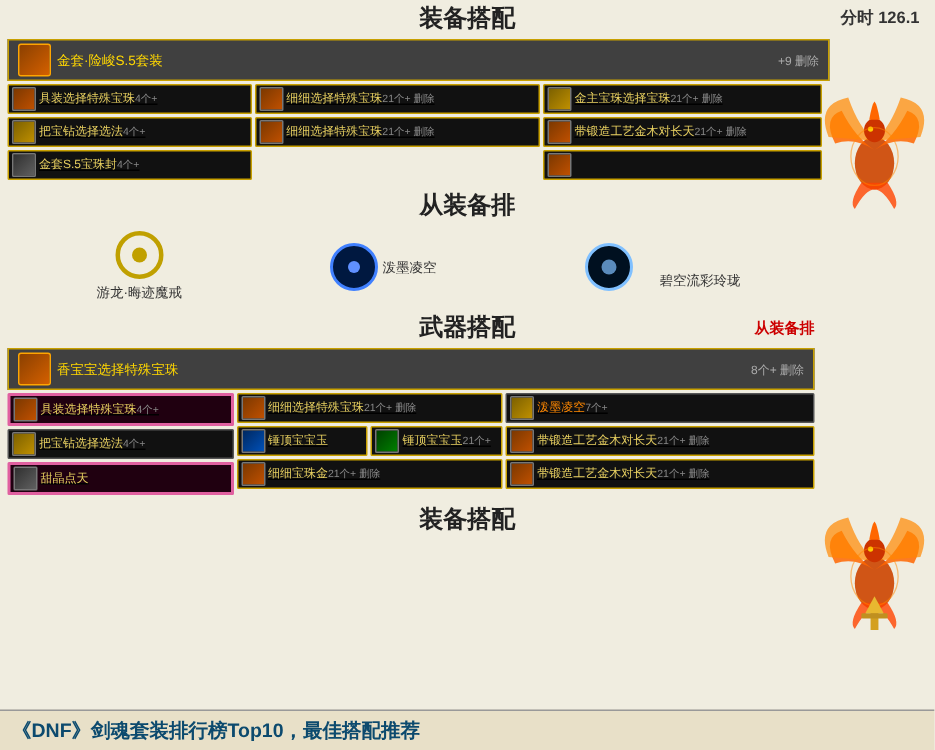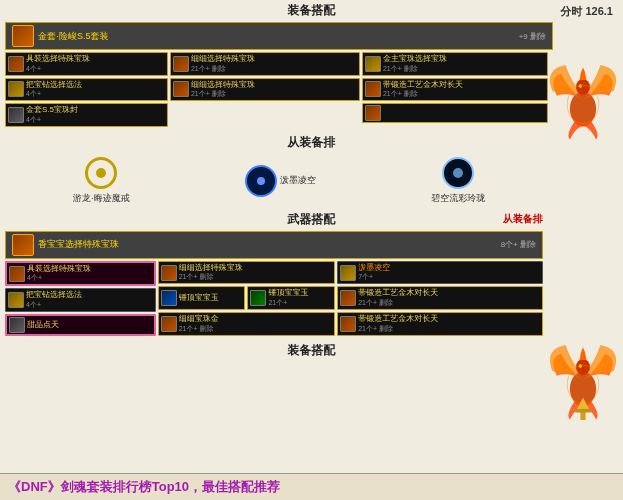--- a/index.html
+++ b/index.html
@@ -75,22 +75,23 @@
     }
     .sib-orange { background: linear-gradient(135deg, #7b3800, #c05000); }
     .sib-yellow { background: linear-gradient(135deg, #7b6000, #c09000); }
     .sib-dark { background: linear-gradient(135deg, #303030, #606060); }
     .sib-blue { background: linear-gradient(135deg, #002860, #0050b8); }
     .sib-green { background: linear-gradient(135deg, #004000, #008000); }
 
     .slot-text-wrap {
       margin-left: 2px;
       display: flex;
-      flex-direction: column;
+      flex-direction: row;
       justify-content: center;
+      text-decoration: underline;
     }
 
     .st-main {
       font-size: 8px;
       color: #e8d060;
       white-space: nowrap;
       line-height: 1.2;
     }
     .st-main.orange { color: #ff8800; }
     .st-main.white { color: #ffffff; }
@@ -105,32 +106,32 @@
     .bottom-text {
       position: absolute;
       bottom: 0;
       left: 0;
       right: 0;
       background: #e8e0c8;
       border-top: 1px solid #999;
       padding: 4px 8px;
       font-size: 13px;
       font-weight: bold;
-      color: #a21caf;
+      color: #0c4a6e;
     }
 
     
     .phoenix-svg {
       width: 100%;
       height: 100%;
     }
 
     
     .section-label {
-      font-size: 12px;
+      font-size: 16px;
       font-weight: bold;
       color: #222;
       text-align: center;
       padding: 2px 16px;
     }
 
     
     .full-banner {
       background: #404040;
       border: 1px solid #c8a000;
@@ -290,21 +291,21 @@
       <span style="font-size:9px;color:#333;">游龙·晦迹魔戒</span>
     </div>
 
     <div style="display:flex;flex-direction:row;align-items:center;gap:3px;">
       <div style="width:32px;height:32px;border:2px solid #4080ff;border-radius:50%;background:#001840;display:flex;align-items:center;justify-content:center;">
         <div style="width:8px;height:8px;background:#6090ff;border-radius:50%;"></div>
       </div>
       <span style="font-size:9px;color:#333;">泼墨凌空</span>
     </div>
 
-    <div style="display:flex;flex-direction:column;align-items:center;gap:3px;">
+    <div style="display:flex;flex-direction:row;align-items:flex-end;gap:18px;">
       <div style="width:32px;height:32px;border:2px solid #80c0ff;border-radius:50%;background:#001020;display:flex;align-items:center;justify-content:center;">
         <div style="width:10px;height:10px;background:#80c0ff;border-radius:50%;opacity:0.7;"></div>
       </div>
       <span style="font-size:9px;color:#333;">碧空流彩玲珑</span>
     </div>
   </div>
 
   <div style="display:flex;align-items:center;justify-content:center;position:relative;">
     <span class="section-label">武器搭配</span>
     <span style="position:absolute;right:80px;font-size:10px;font-weight:bold;color:#cc0000;">从装备排</span>

